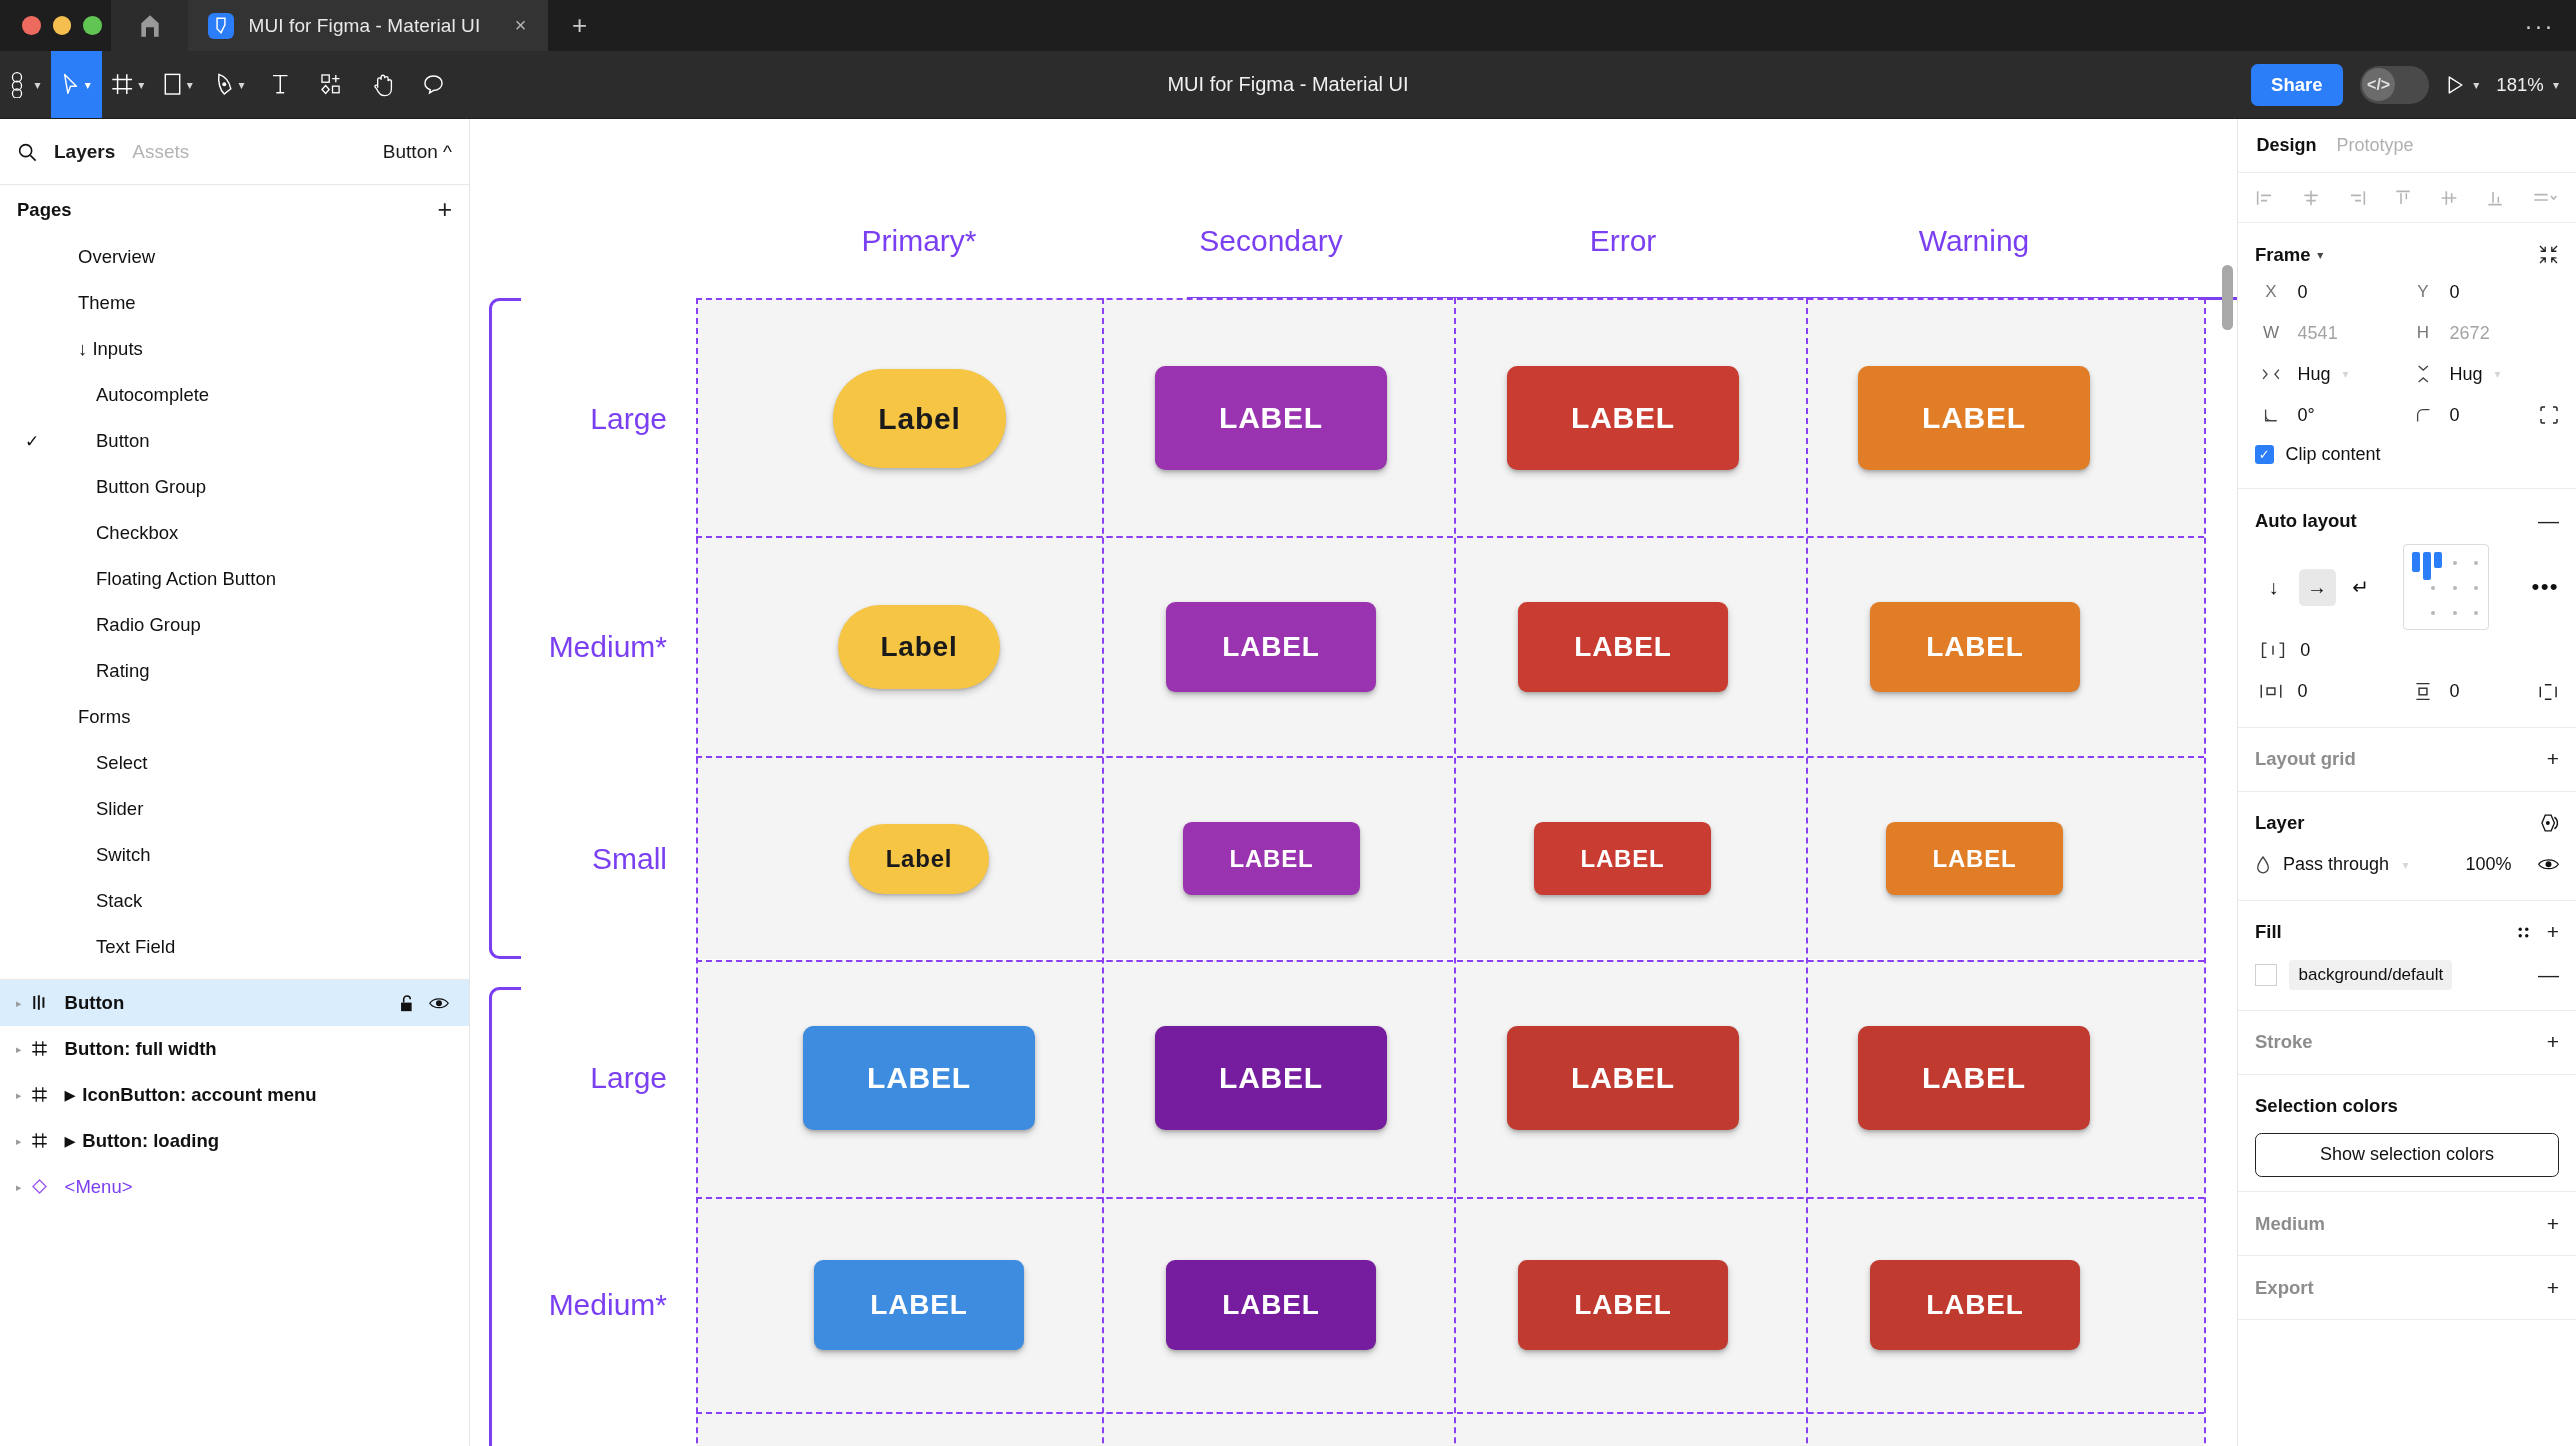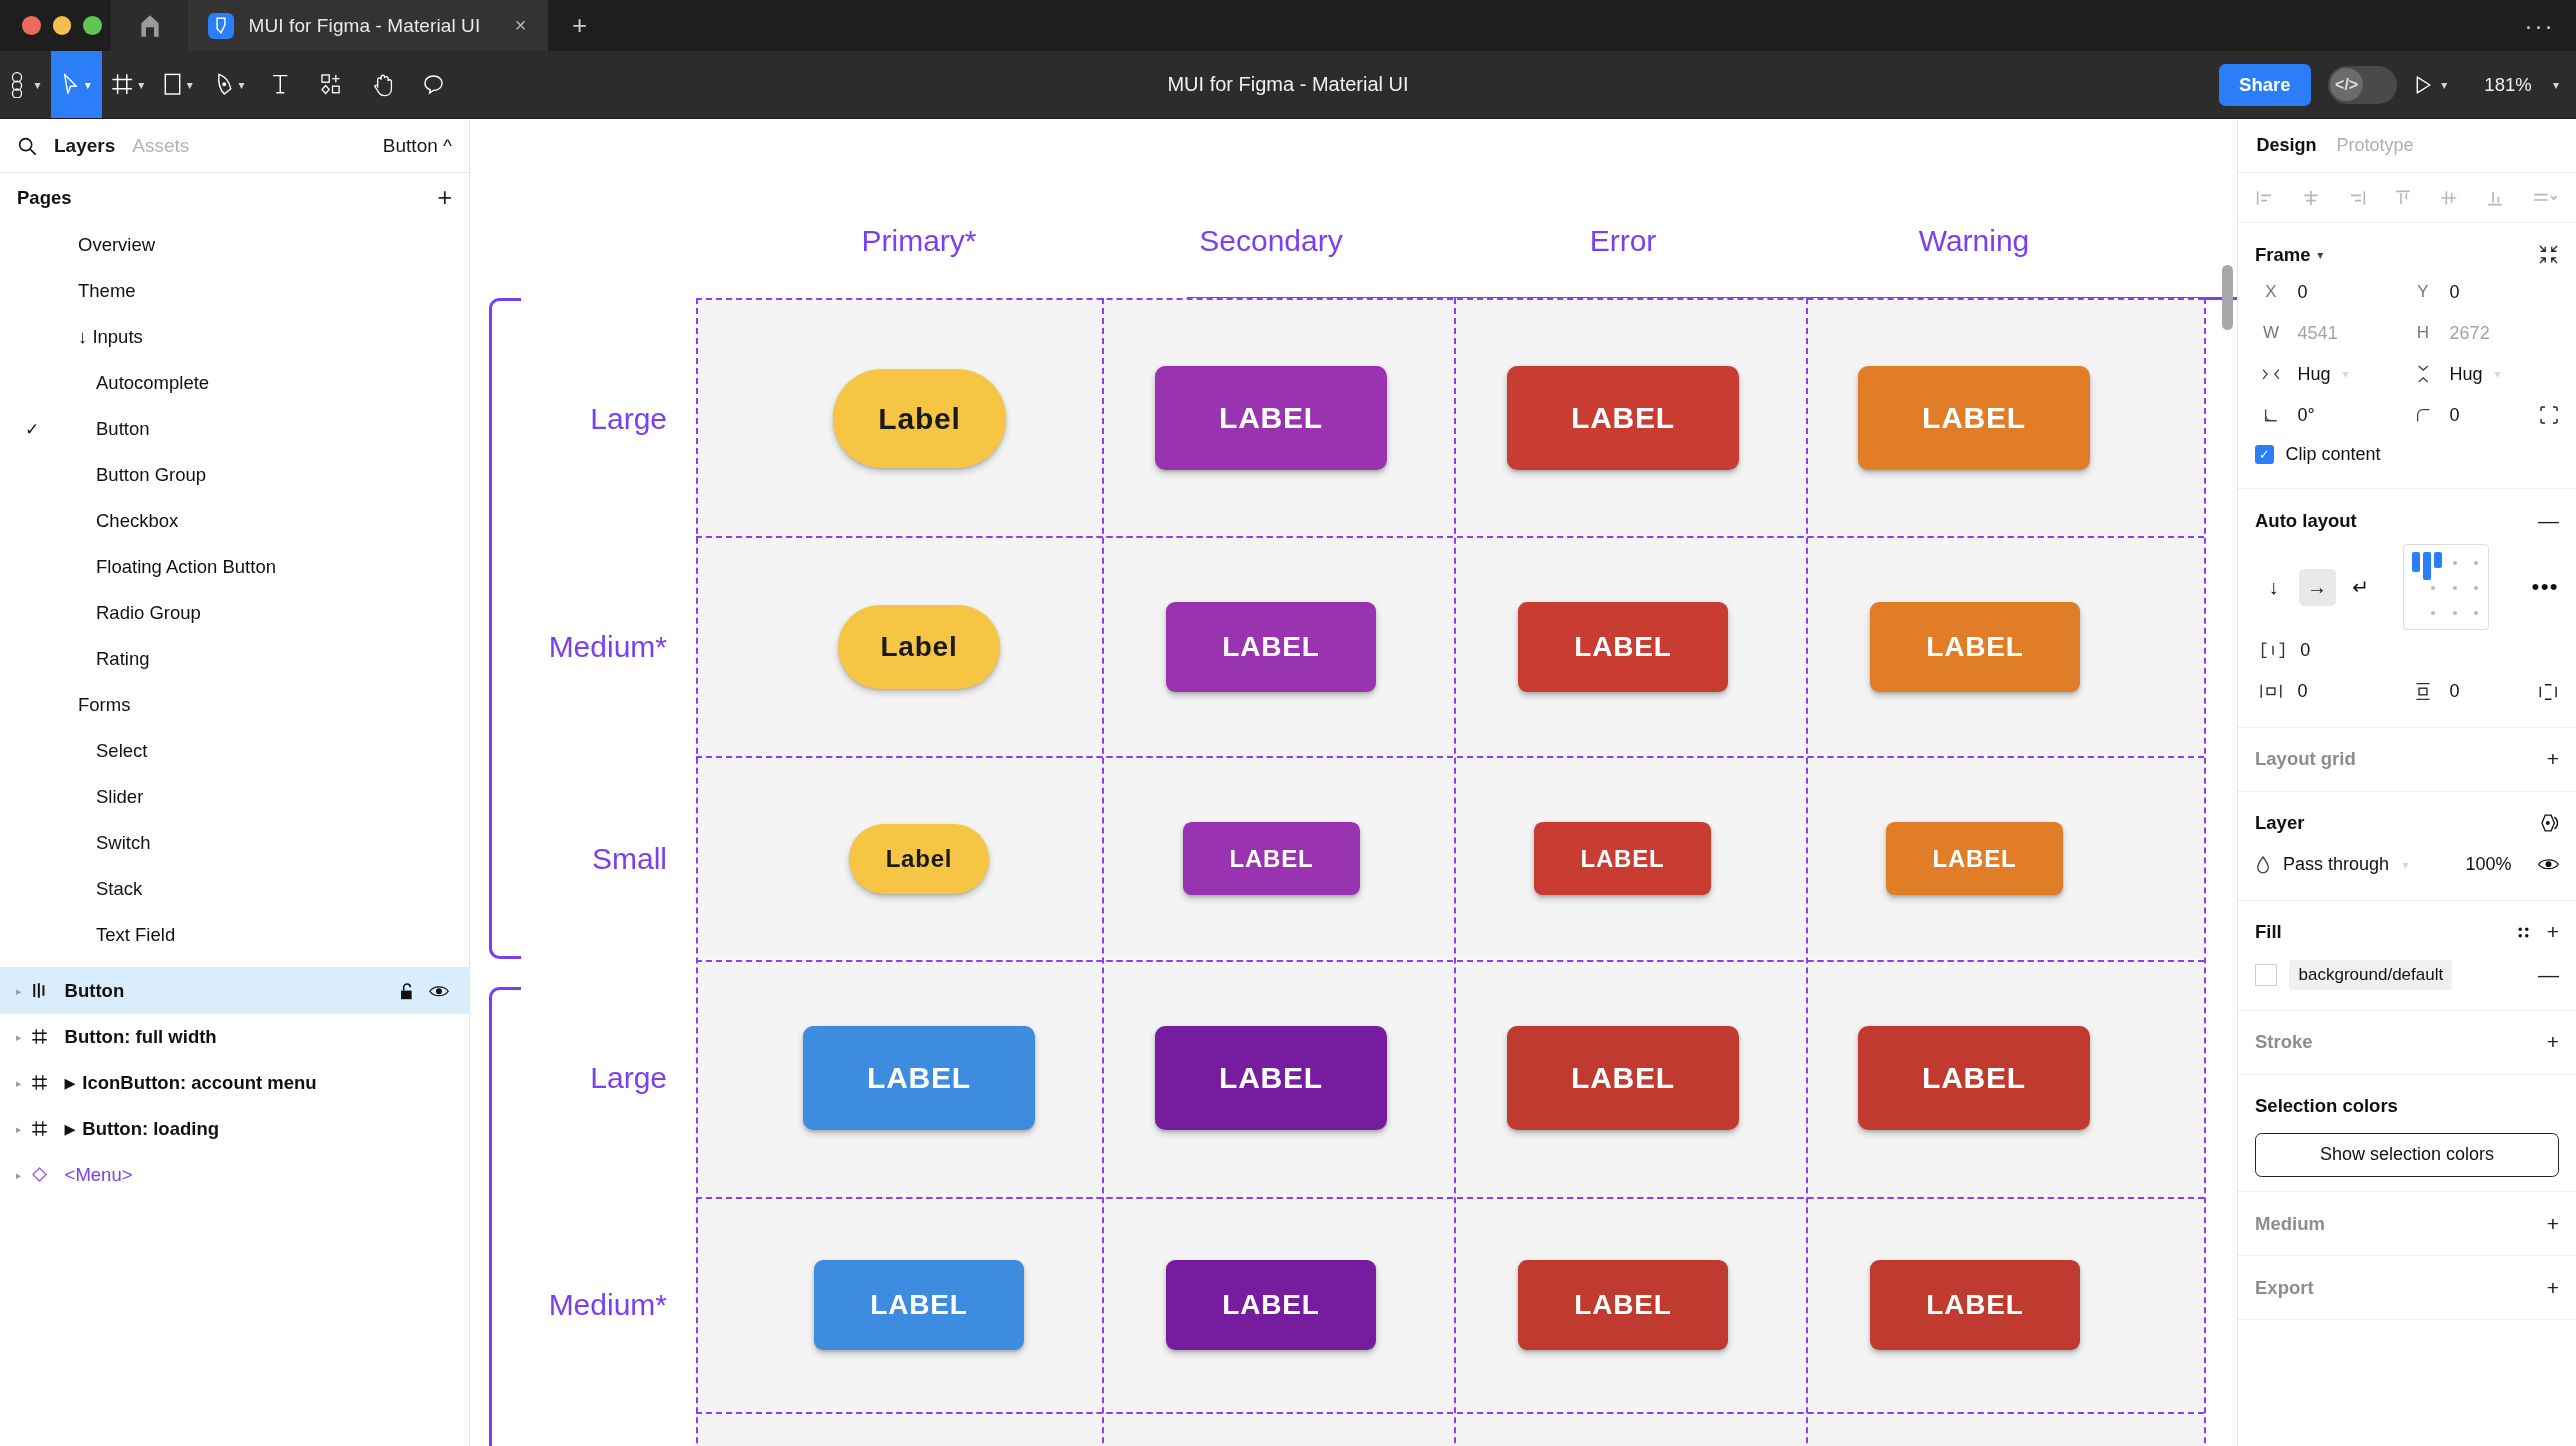--- a/index.html
+++ b/index.html
@@ -60,29 +60,29 @@
   }
   .code-toggle{
     width:69px;height:38px;border-radius:19px;background:#4a4a4a;position:relative;
   }
   .code-toggle .knob{
     position:absolute; left:2.6px; top:2.6px; width:33px;height:33px;border-radius:50%;
     background:#6b6b6b; display:flex;align-items:center;justify-content:center;
     color:#e0e0e0; font-size:16px; font-weight:600;
   }
   .play-grp{ display:flex; align-items:center; gap:8px; color:#ffffff; }
-  .zoomlvl{ color:#f0f0f0; font-size:18.5px; display:flex; align-items:center; gap:20px;margin-left:20px;}
+  .zoomlvl{ color:#f0f0f0; font-size:18.5px; display:flex; align-items:center; gap:8px;}
 
   
   .left-panel{
     position:absolute; left:0; top:119px; width:470px; height:1328px;
     background:#ffffff; border-right:0.7px solid #e5e5e5;
   }
   .lp-head{
-    height:54px; display:flex; align-items:center; padding:0 17px; gap:17px;
+    height:66px; display:flex; align-items:center; padding:0 17px; gap:17px;
     border-bottom:0.7px solid #e8e8e8;
   }
   .lp-tab{ font-size:19px; color:#b3b3b3; }
   .lp-tab.active{ color:#1a1a1a; font-weight:700; }
   .lp-head-right{ margin-left:auto; display:flex; align-items:center; gap:5.3px;
                   color:#1a1a1a; font-size:19px; }
   .pages-head{
     height:49px; display:flex; align-items:center; padding:0 17px;
     font-size:18.5px; font-weight:700; color:#111;
   }

